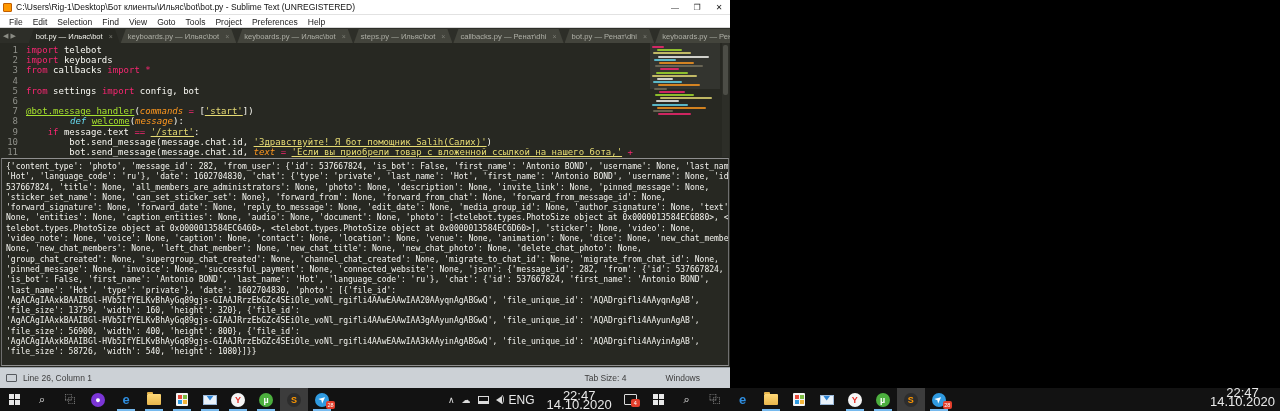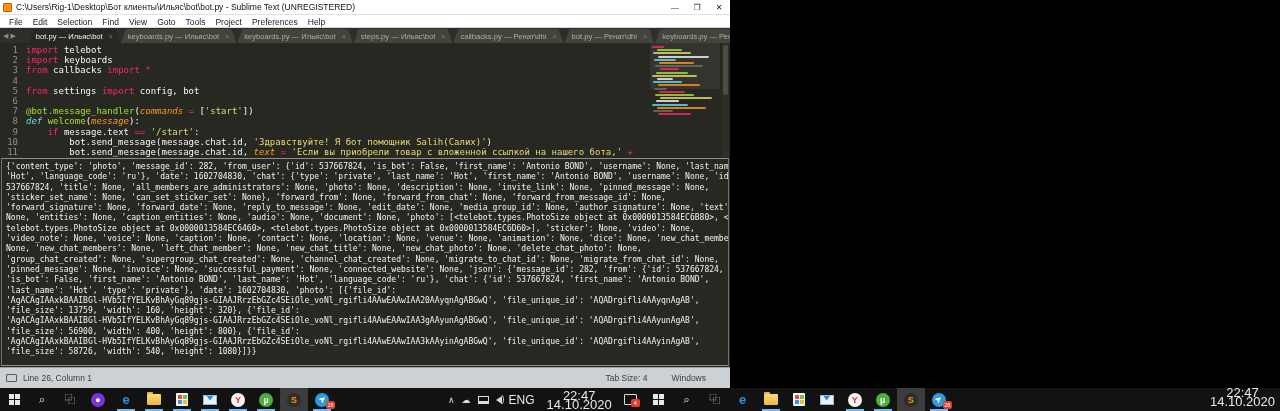--- a/index.html
+++ b/index.html
@@ -33,43 +33,43 @@
   .tab .tab-close { margin-left:6px; font-size:7px; color:#7d7e76; }
   .tab-overflow { margin-left:auto; width:18px; height:14px; background:#3b3c35; color:#9a9b93;
                   display:flex; align-items:center; justify-content:center; font-size:7px; }
 
   .editor { position:absolute; left:0; top:43px; width:730px; height:114px; background:#272822; overflow:hidden; }
   .code { position:absolute; left:0; top:2px; font-family:"DejaVu Sans Mono", monospace;
           font-size:9px; line-height:10.2px; white-space:pre; }
   .code-row { display:flex; }
   .gutter { width:26px; text-align:right; padding-right:8px; color:#8f908a; flex:none; }
   .kw { color:#f92672; } .op { color:#f92672; }
-  .storage { color:#66d9ef; font-style:italic; }
-  .fn { color:#a6e22e; }
+  .storage { color:#66d9ef; font-style:italic;margin-left:44px; }
+  .fn { color:#a6e22e;text-decoration:underline; }
   .param { color:#fd971f; font-style:italic; }
-  .str { color:#e6db74; }
+  .str { color:#e6db74;text-decoration:underline; }
   .plain { color:#f8f8f2; }
 
   .minimap { position:absolute; right:10px; top:0; width:70px; height:114px; background:#272822; }
   .mm-row { position:absolute; height:2px; border-radius:1px; }
   .mm-view { position:absolute; left:0; top:0; width:70px; height:46px; background:rgba(255,255,255,0.06); }
   .v-scrollbar { position:absolute; right:1px; top:0; width:7px; height:114px; background:#2d2e28; }
   .v-thumb { position:absolute; left:1px; top:2px; width:5px; height:50px; background:#4c4d46; border-radius:2px; }
 
   .console { position:absolute; left:1px; top:158px; width:728px; height:208px; background:#272822;
              border:1px solid #8f8f8f; border-left-color:#6f6f6f; border-right-color:#6f6f6f;
              padding:3px 4px; overflow:hidden; }
   .console pre { font-family:"DejaVu Sans Mono", monospace; font-size:8px; line-height:10.3px;
                  color:#f4f4ef; white-space:pre; }
 
   .statusbar { position:absolute; left:0; top:367px; width:730px; height:21px; background:#ccd1d6;
                display:flex; align-items:center; font-size:8.5px; color:#3b3b3b;
                border-top:1px solid #9aa0a6; }
   .sb-icon { width:11px; height:8px; border:1px solid #55595e; border-radius:1px; margin:0 6px 0 6px; }
-  .sb-right { margin-left:auto; display:flex; gap:24px; padding-right:24px; }
+  .sb-right { margin-left:auto; display:flex; gap:39px; padding-right:30px; }
 
   .watermark { position:absolute; left:519px; top:336px; pointer-events:none; }
   .wm-title { font-size:12px; color:rgba(190,190,190,0.45); }
   .wm-line  { font-size:9px;  color:rgba(210,210,210,0.65); margin-left:11px; line-height:11px; }
 
   
   #desktop2 { position:absolute; left:730px; top:0; width:550px; height:388px; background:#000; }
   .desk-icon { position:absolute; left:808px; top:158px; width:58px; text-align:center; }
   .file-icon { position:relative; width:24px; height:30px; margin:0 auto; background:#fdfdfd;
                border:1px solid #b5b5b5; clip-path:polygon(0 0, 17px 0, 24px 7px, 24px 30px, 0 30px); }

